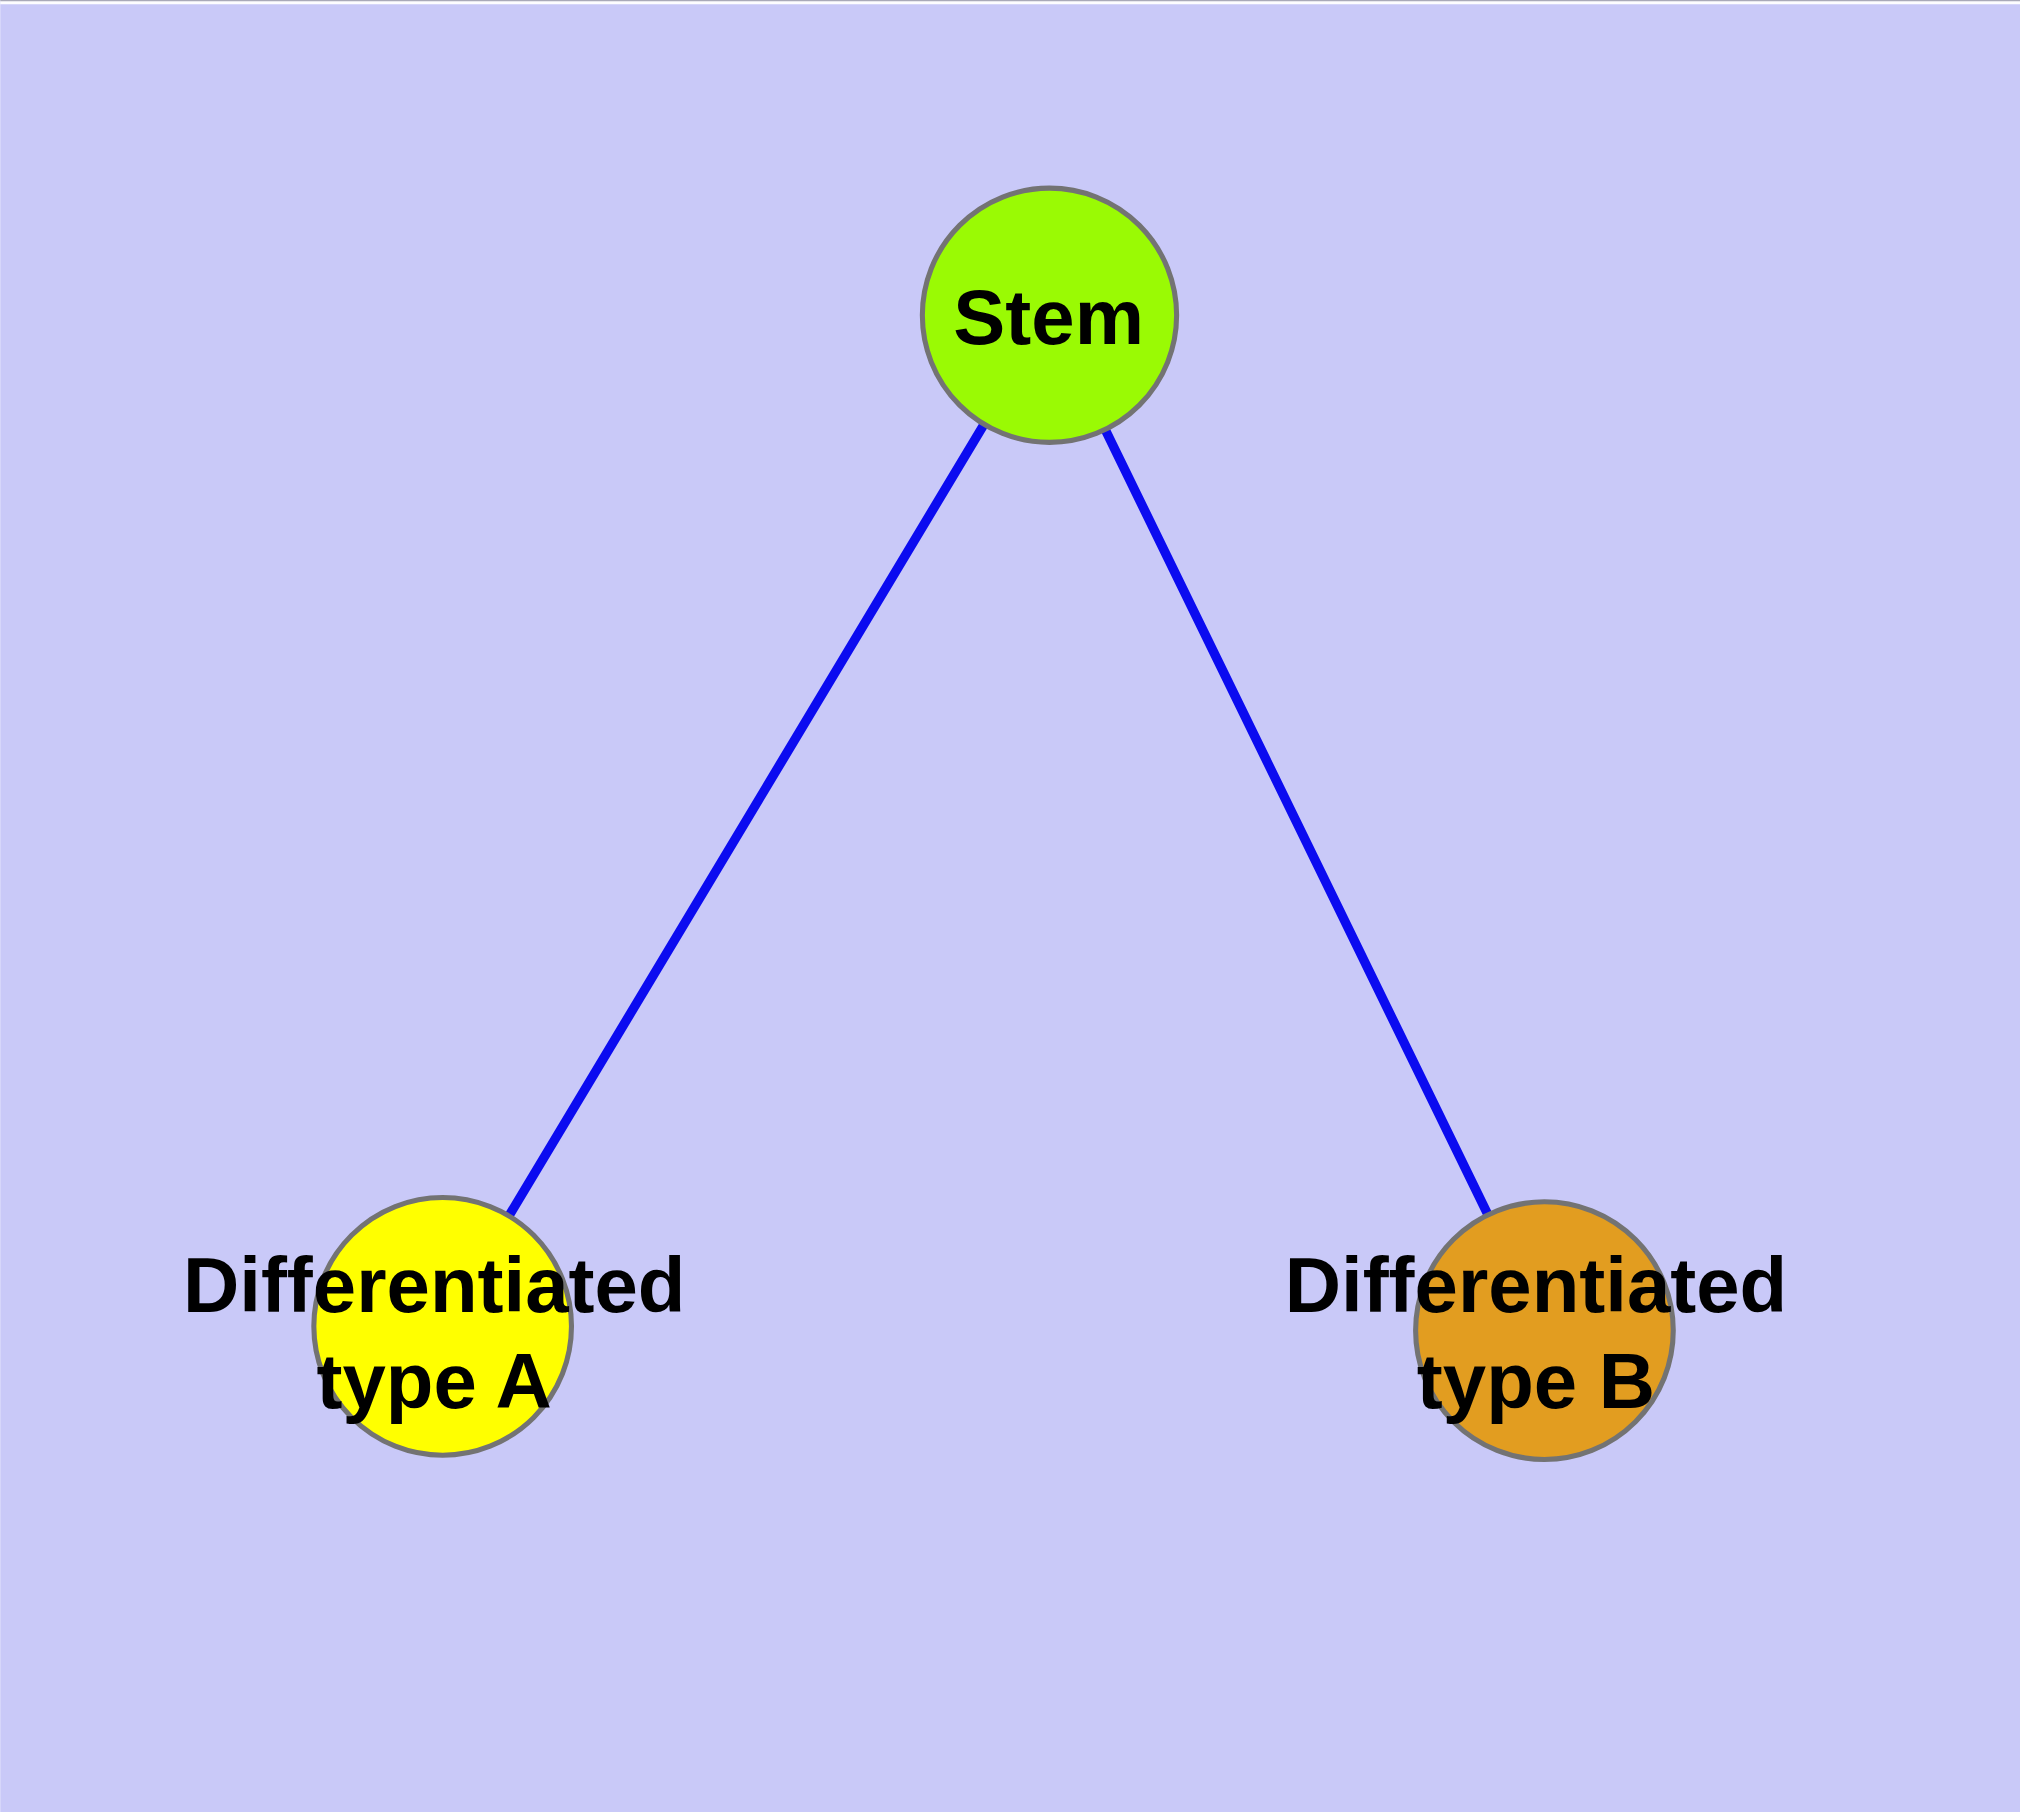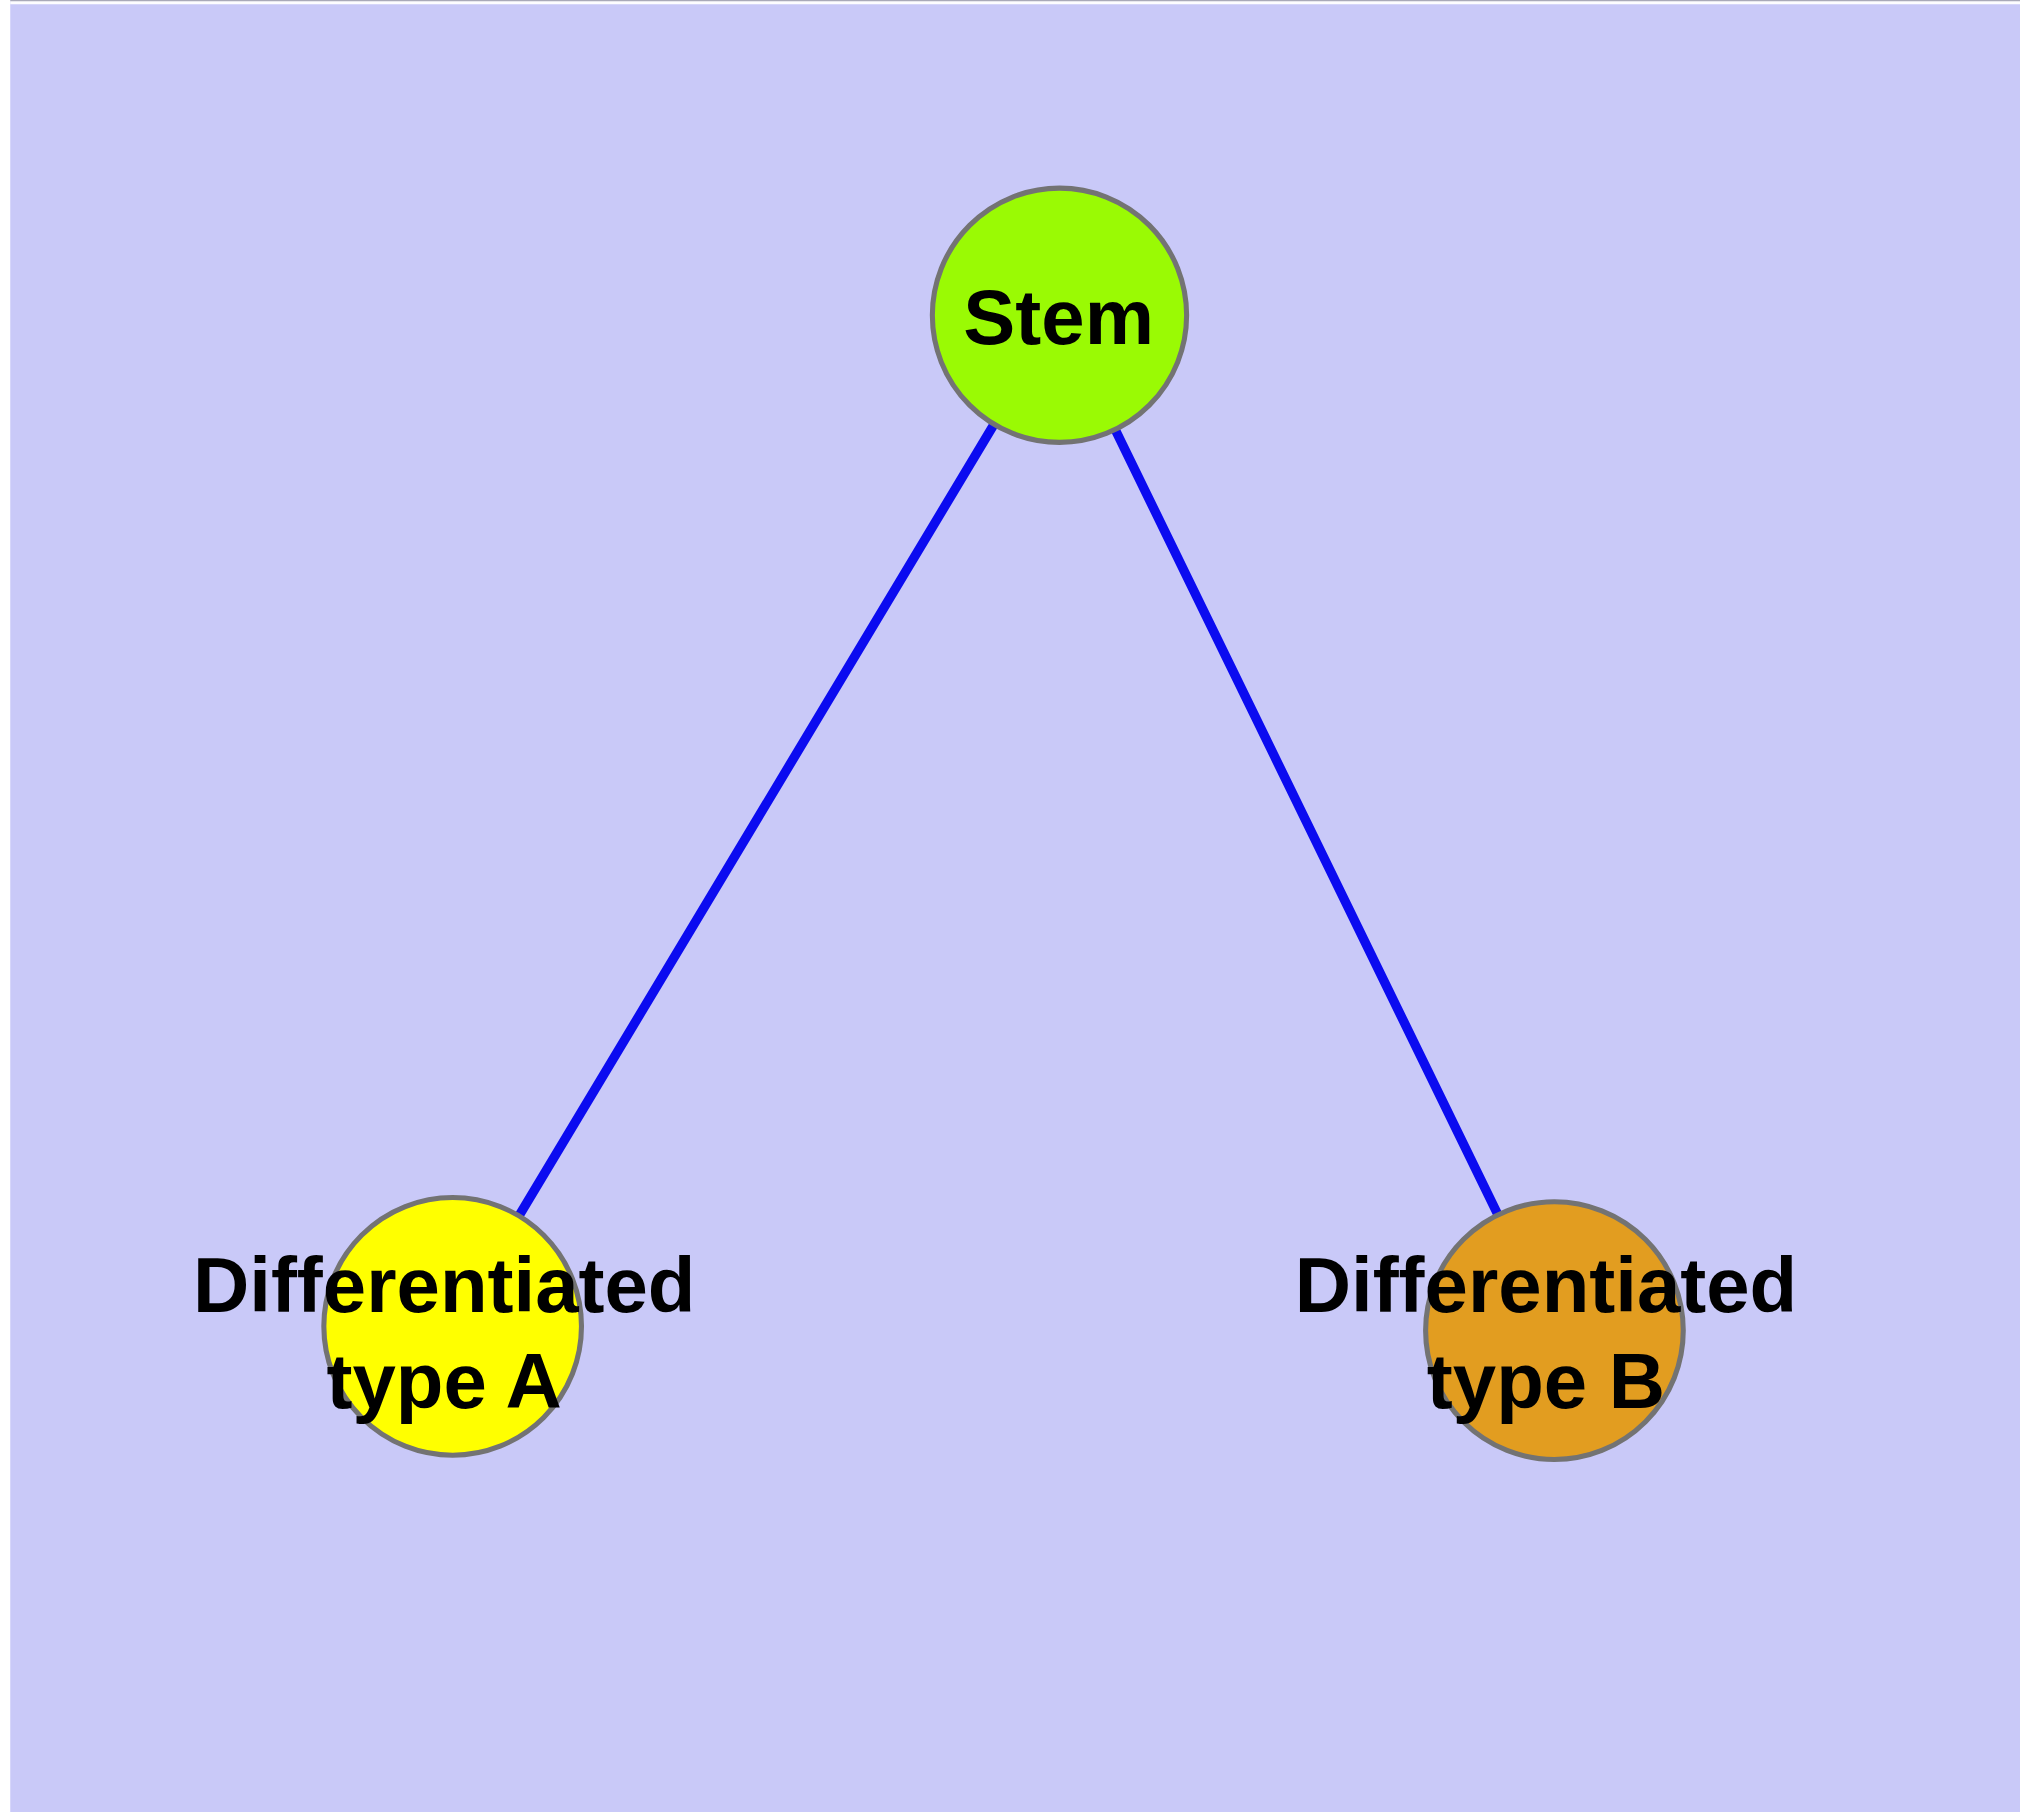--- a/index.html
+++ b/index.html
@@ -8,21 +8,20 @@
     width: 2021px;
     height: 1812px;
     overflow: hidden;
     background: #ffffff;
   }
   #stage {
     position: relative;
     width: 1717px;
     height: 1812px;
     font-family: "Liberation Sans", sans-serif;
-    padding-left: 10px;
   }
   svg { display: block; }
   .node-circle {
     stroke-width: 6px;
   }
   .edge {
     stroke-width: 11px;
     stroke-linecap: round;
   }
   .node-label {

